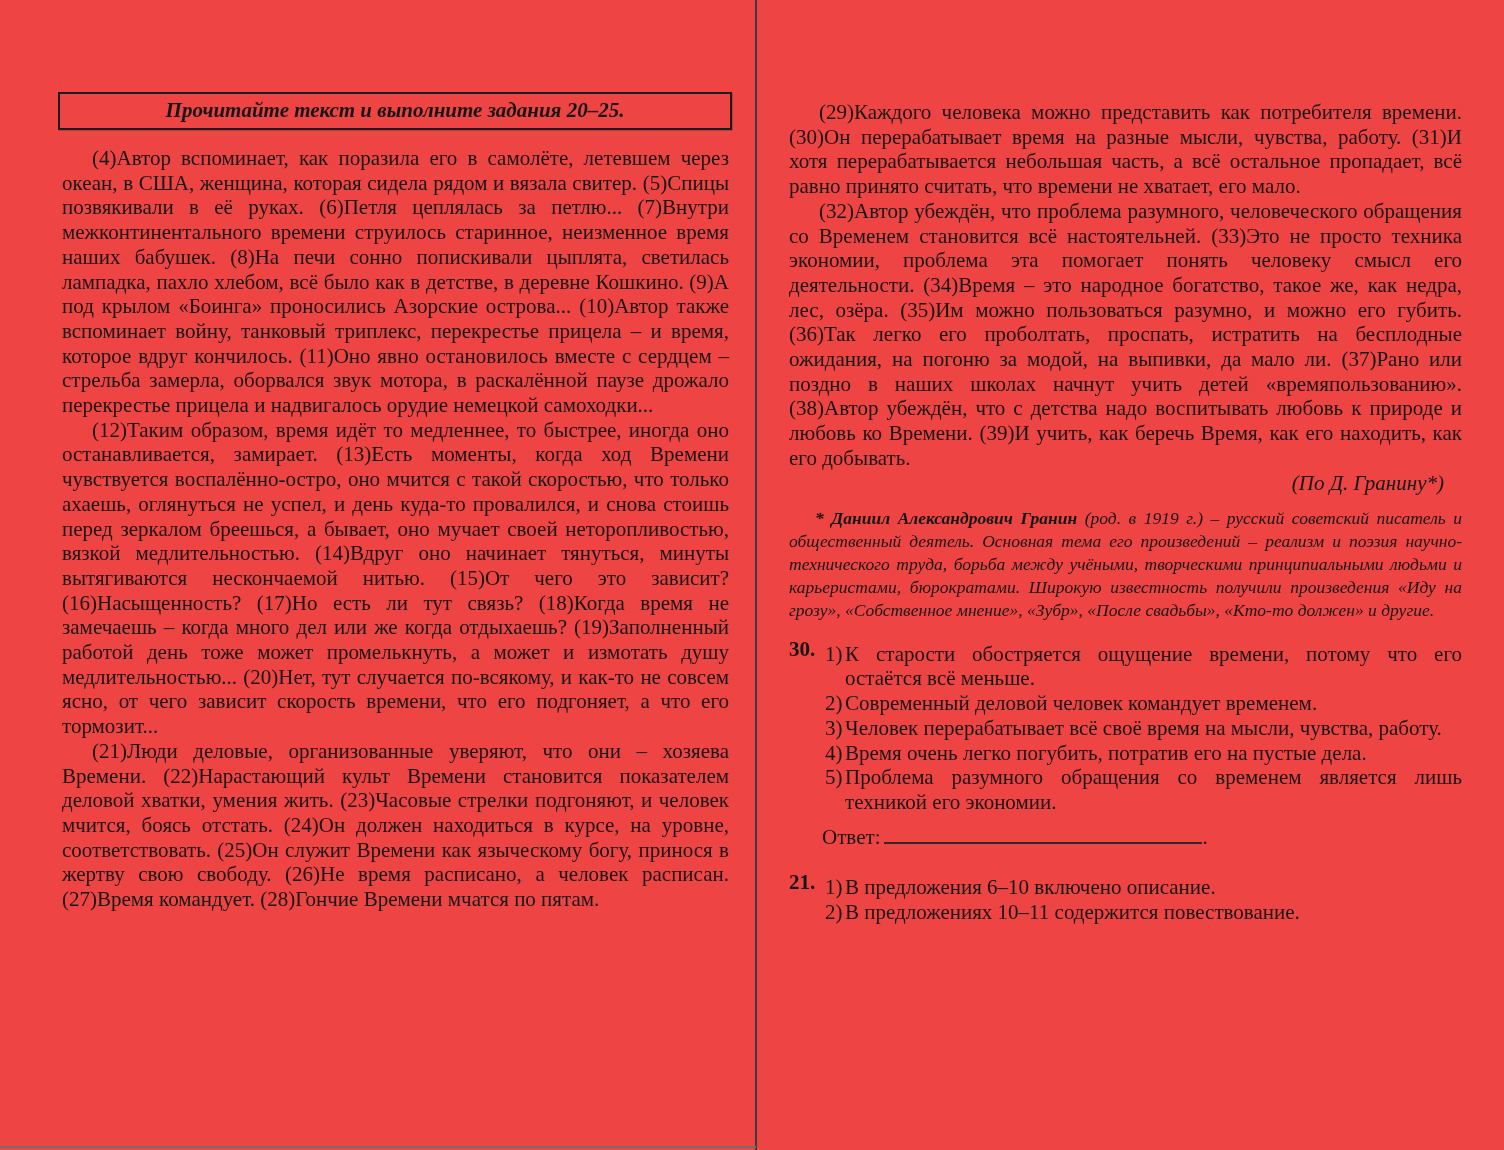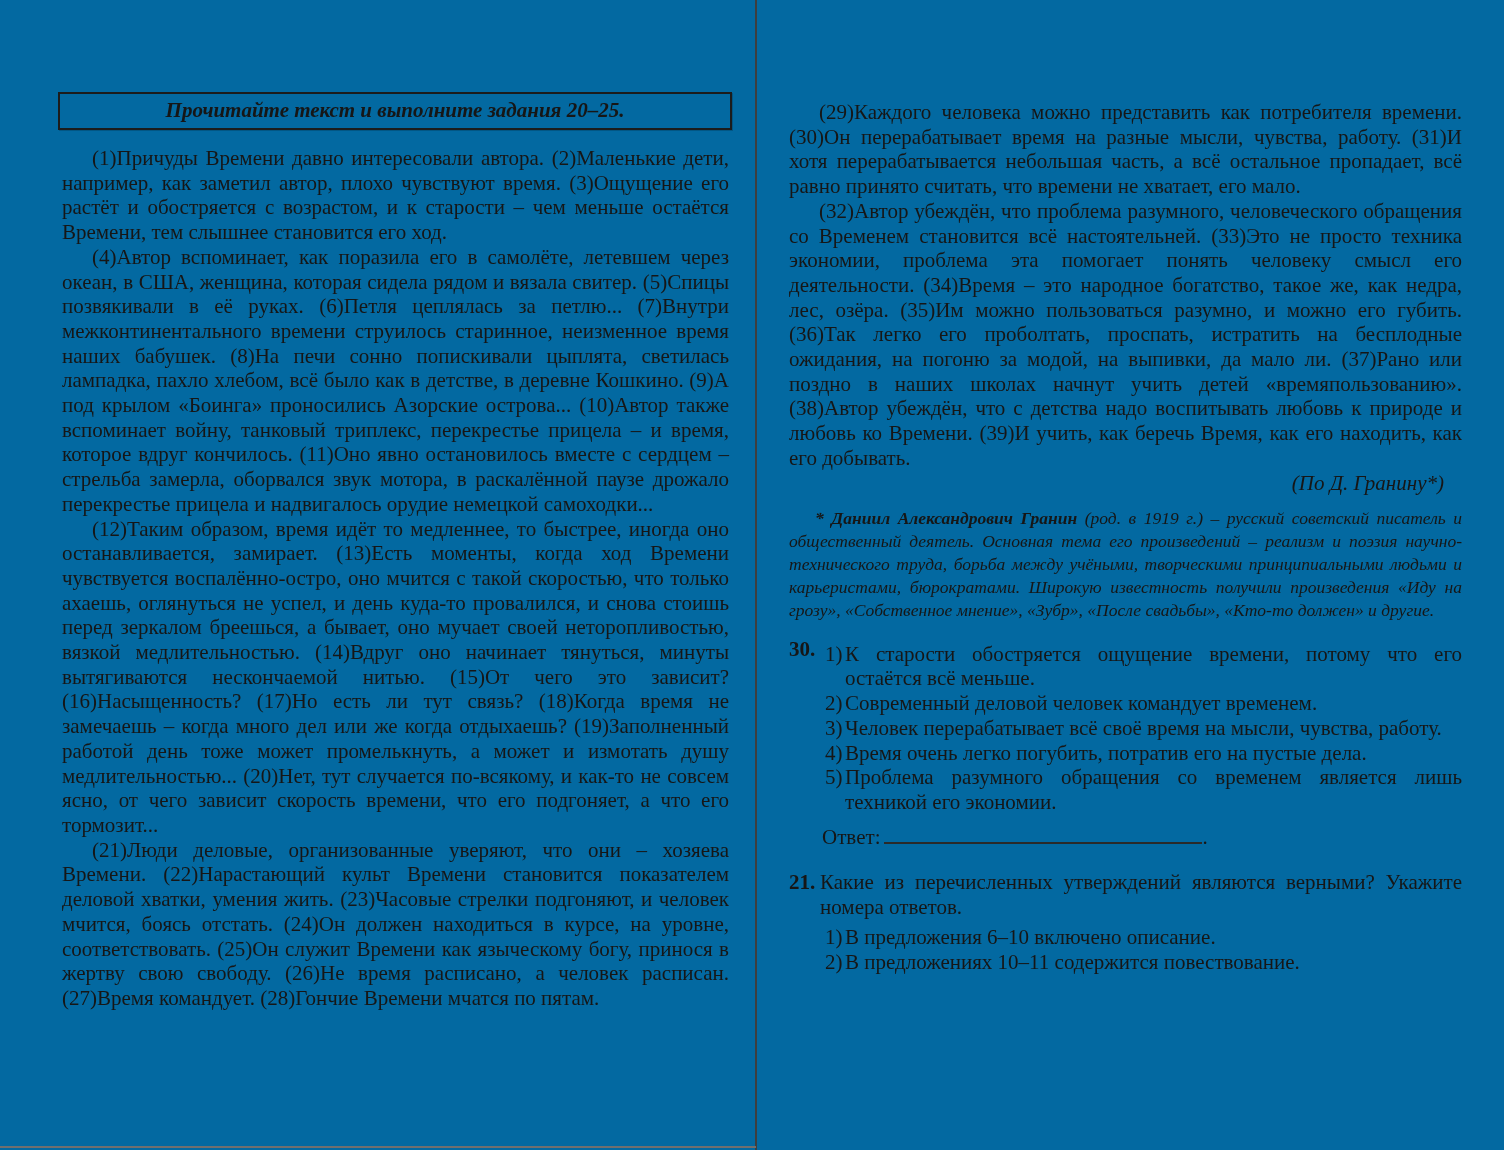--- a/index.html
+++ b/index.html
@@ -2,21 +2,21 @@
 <html lang="ru"><head>
 <meta charset="utf-8">
 <style>
   * { box-sizing: border-box; }
   html, body { margin: 0; padding: 0; background: #ffffff; }
 
   .spread {
     position: relative;
     width: 1504px;
     height: 1150px;
-    background: #0369a1;
+    background: #ef4444;
     font-family: "Liberation Serif", "DejaVu Serif", serif;
     color: #161616;
     overflow: hidden;
   }
 
   .gutter {
     position: absolute;
     left: 755px; top: 0;
     width: 2px; height: 1150px;
     background: #3e3e3e;
@@ -102,21 +102,20 @@
 <div class="spread">
 
   <div class="gutter"></div>
   <div class="bottom-edge"></div>
 
   <div class="page-left">
     <div class="rubric">
       <span>Прочитайте текст и выполните задания 20–25.</span>
     </div>
     <div class="body-text">
-      <p class="para">(1)Причуды Времени давно интересовали автора. (2)Маленькие дети, например, как заметил автор, плохо чувствуют время. (3)Ощущение его растёт и обостряется с возрастом, и к старости – чем меньше остаётся Времени, тем слышнее становится его ход.</p>
       <p class="para">(4)Автор вспоминает, как поразила его в самолёте, летевшем через океан, в США, женщина, которая сидела рядом и вязала свитер. (5)Спицы позвякивали в её руках. (6)Петля цеплялась за петлю... (7)Внутри межконтинентального времени струилось старинное, неизменное время наших бабушек. (8)На печи сонно попискивали цыплята, светилась лампадка, пахло хлебом, всё было как в детстве, в деревне Кошкино. (9)А под крылом «Боинга» проносились Азорские острова... (10)Автор также вспоминает войну, танковый триплекс, перекрестье прицела – и время, которое вдруг кончилось. (11)Оно явно остановилось вместе с сердцем – стрельба замерла, оборвался звук мотора, в раскалённой паузе дрожало перекрестье прицела и надвигалось орудие немецкой самоходки...</p>
       <p class="para">(12)Таким образом, время идёт то медленнее, то быстрее, иногда оно останавливается, замирает. (13)Есть моменты, когда ход Времени чувствуется воспалённо-остро, оно мчится с такой скоростью, что только ахаешь, оглянуться не успел, и день куда-то провалился, и снова стоишь перед зеркалом бреешься, а бывает, оно мучает своей неторопливостью, вязкой медлительностью. (14)Вдруг оно начинает тянуться, минуты вытягиваются нескончаемой нитью. (15)От чего это зависит? (16)Насыщенность? (17)Но есть ли тут связь? (18)Когда время не замечаешь – когда много дел или же когда отдыхаешь? (19)Заполненный работой день тоже может промелькнуть, а может и измотать душу медлительностью... (20)Нет, тут случается по-всякому, и как-то не совсем ясно, от чего зависит скорость времени, что его подгоняет, а что его тормозит...</p>
       <p class="para">(21)Люди деловые, организованные уверяют, что они – хозяева Времени. (22)Нарастающий культ Времени становится показателем деловой хватки, умения жить. (23)Часовые стрелки подгоняют, и человек мчится, боясь отстать. (24)Он должен находиться в курсе, на уровне, соответствовать. (25)Он служит Времени как языческому богу, принося в жертву свою свободу. (26)Не время расписано, а человек расписан. (27)Время командует. (28)Гончие Времени мчатся по пятам.</p>
     </div>
   </div>
 
   <div class="page-right">
     <div class="body-text">
       <p class="para">(29)Каждого человека можно представить как потребителя времени. (30)Он перерабатывает время на разные мысли, чувства, работу. (31)И хотя перерабатывается небольшая часть, а всё остальное пропадает, всё равно принято считать, что времени не хватает, его мало.</p>
       <p class="para">(32)Автор убеждён, что проблема разумного, человеческого обращения со Временем становится всё настоятельней. (33)Это не просто техника экономии, проблема эта помогает понять человеку смысл его деятельности. (34)Время – это народное богатство, такое же, как недра, лес, озёра. (35)Им можно пользоваться разумно, и можно его губить. (36)Так легко его проболтать, проспать, истратить на бесплодные ожидания, на погоню за модой, на выпивки, да мало ли. (37)Рано или поздно в наших школах начнут учить детей «времяпользованию». (38)Автор убеждён, что с детства надо воспитывать любовь к природе и любовь ко Времени. (39)И учить, как беречь Время, как его находить, как его добывать.</p>
@@ -151,21 +150,20 @@
             <div class="opt-text">Проблема разумного обращения со временем является лишь техникой его экономии.</div>
           </div>
         </div>
         <div class="answer-row"><span>Ответ:</span><span class="answer-blank"></span><span>.</span></div>
       </div>
     </div>
 
     <div class="question q21">
       <div class="q-num">21.</div>
       <div class="q-body">
-        <div class="q-prompt">Какие из перечисленных утверждений являются верными? Укажите номера ответов.</div>
         <div class="options">
           <div class="opt">
             <div class="opt-num">1)</div>
             <div class="opt-text">В предложения 6–10 включено описание.</div>
           </div>
           <div class="opt">
             <div class="opt-num">2)</div>
             <div class="opt-text">В предложениях 10–11 содержится повествование.</div>
           </div>
         </div>

